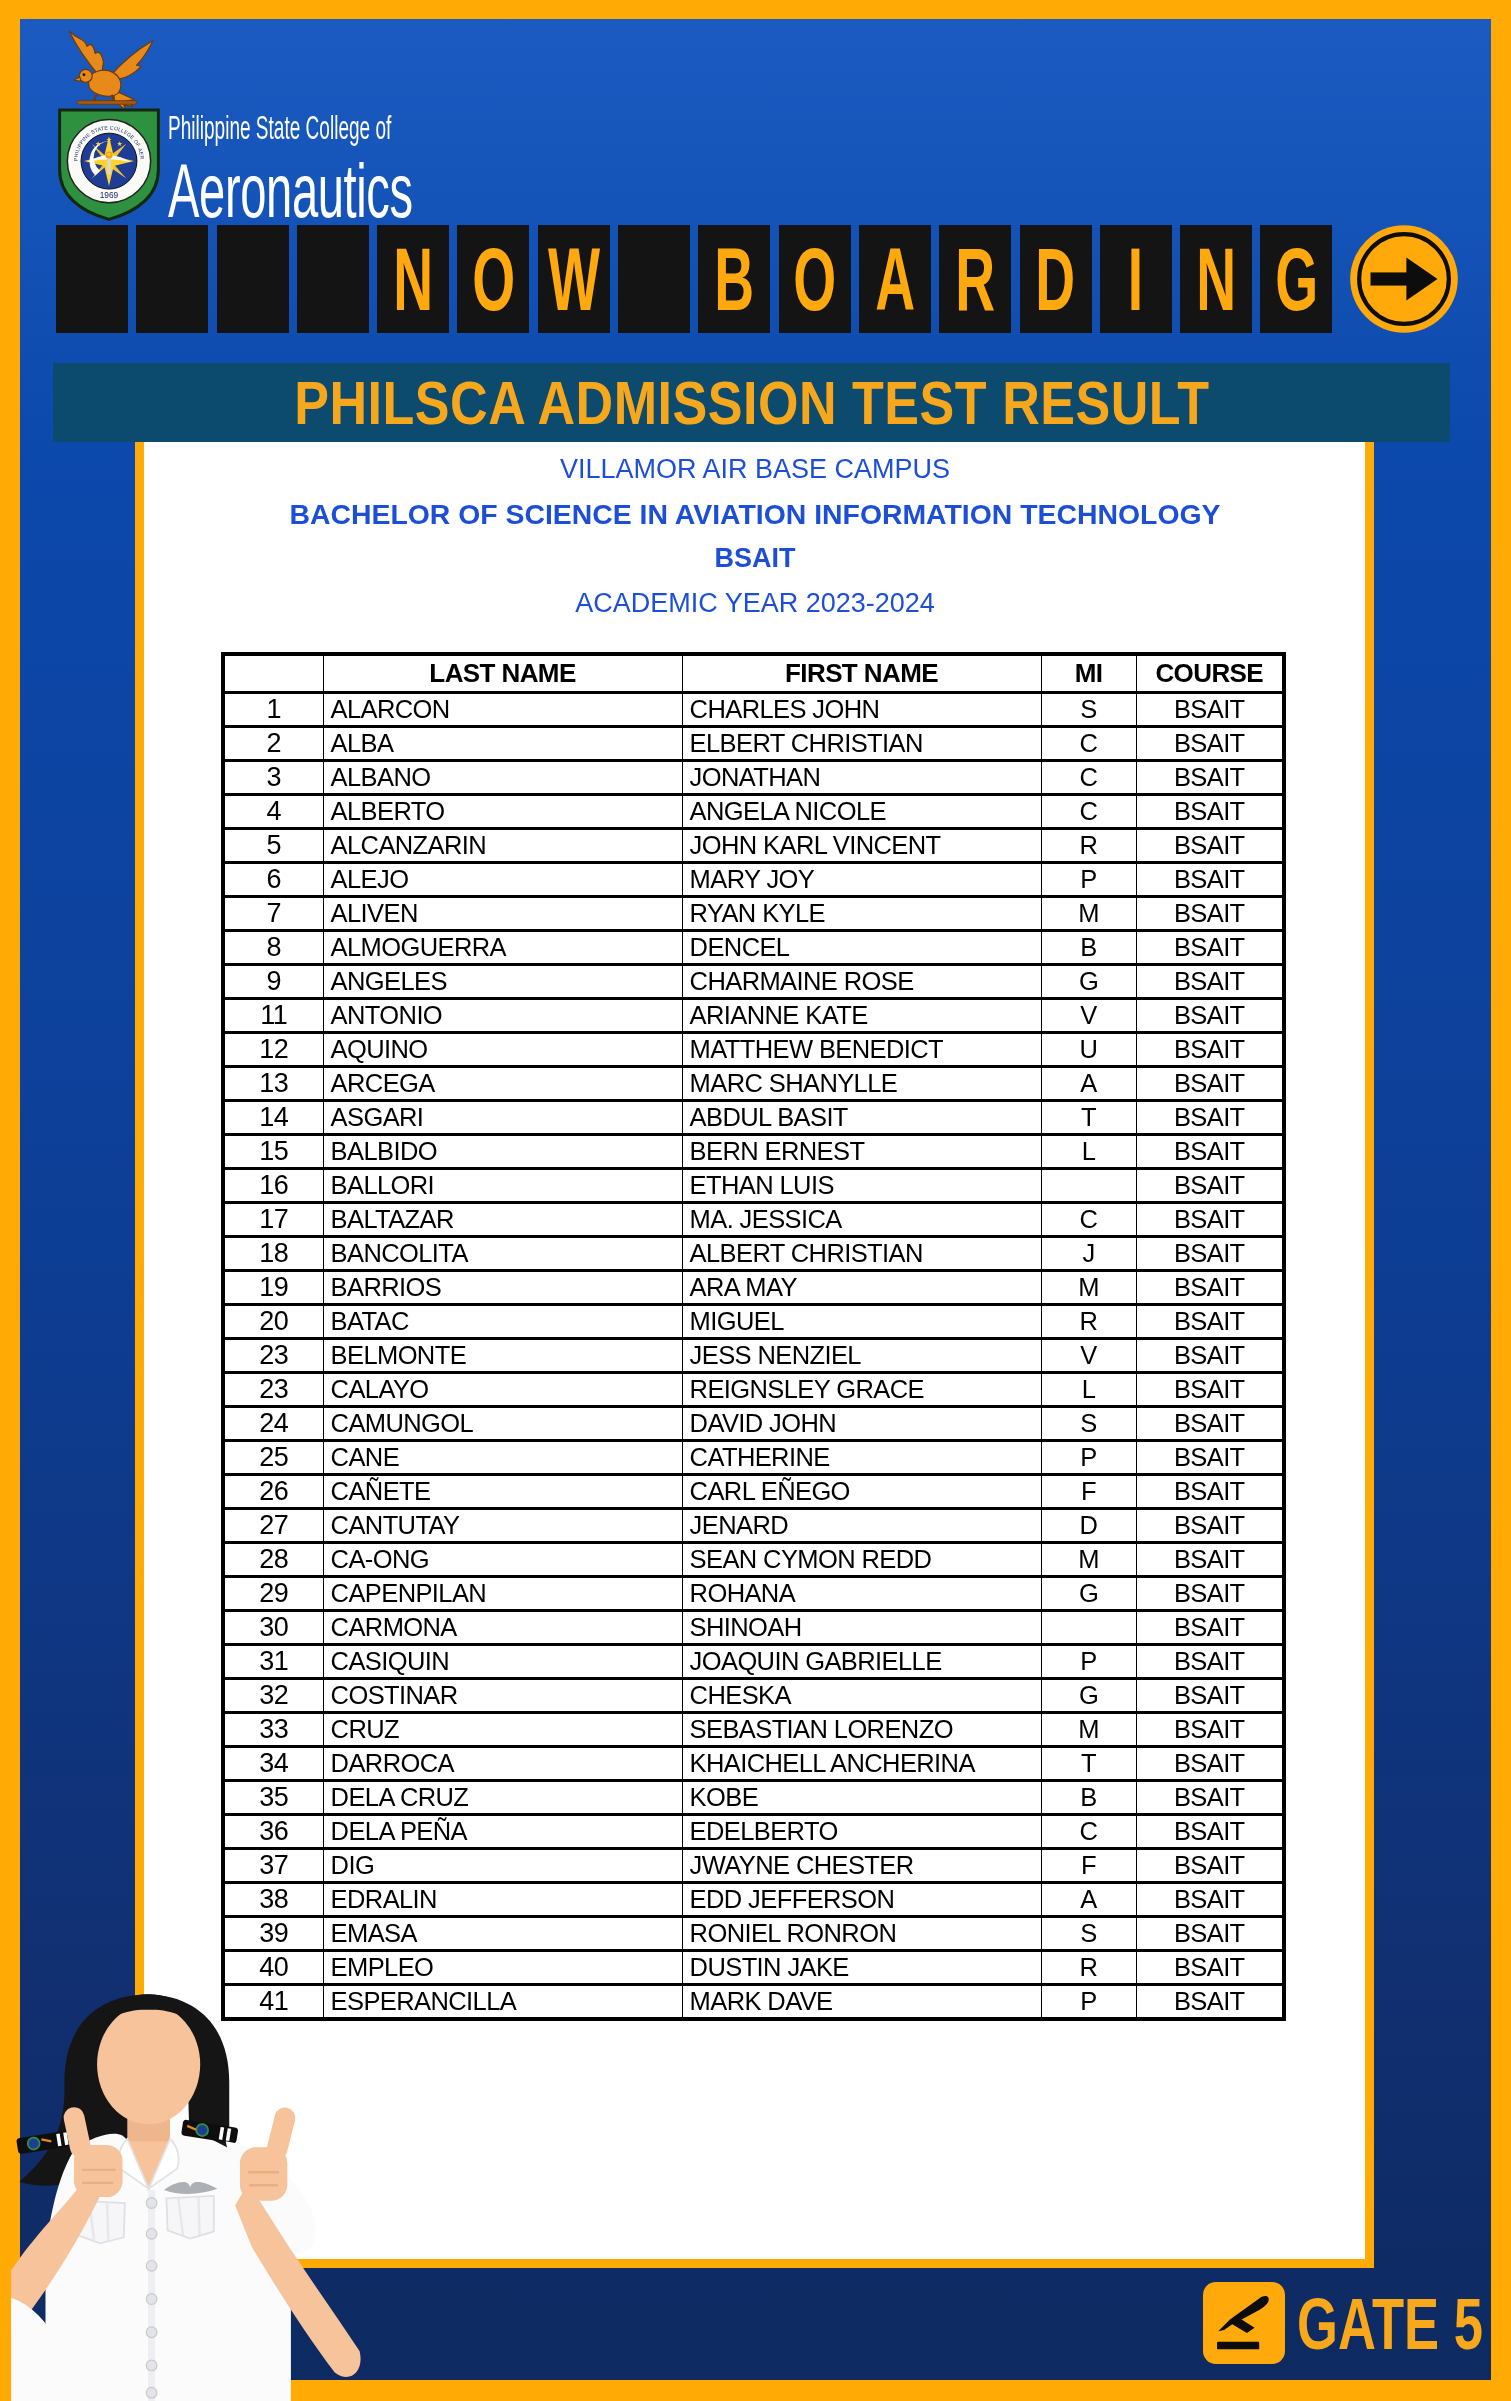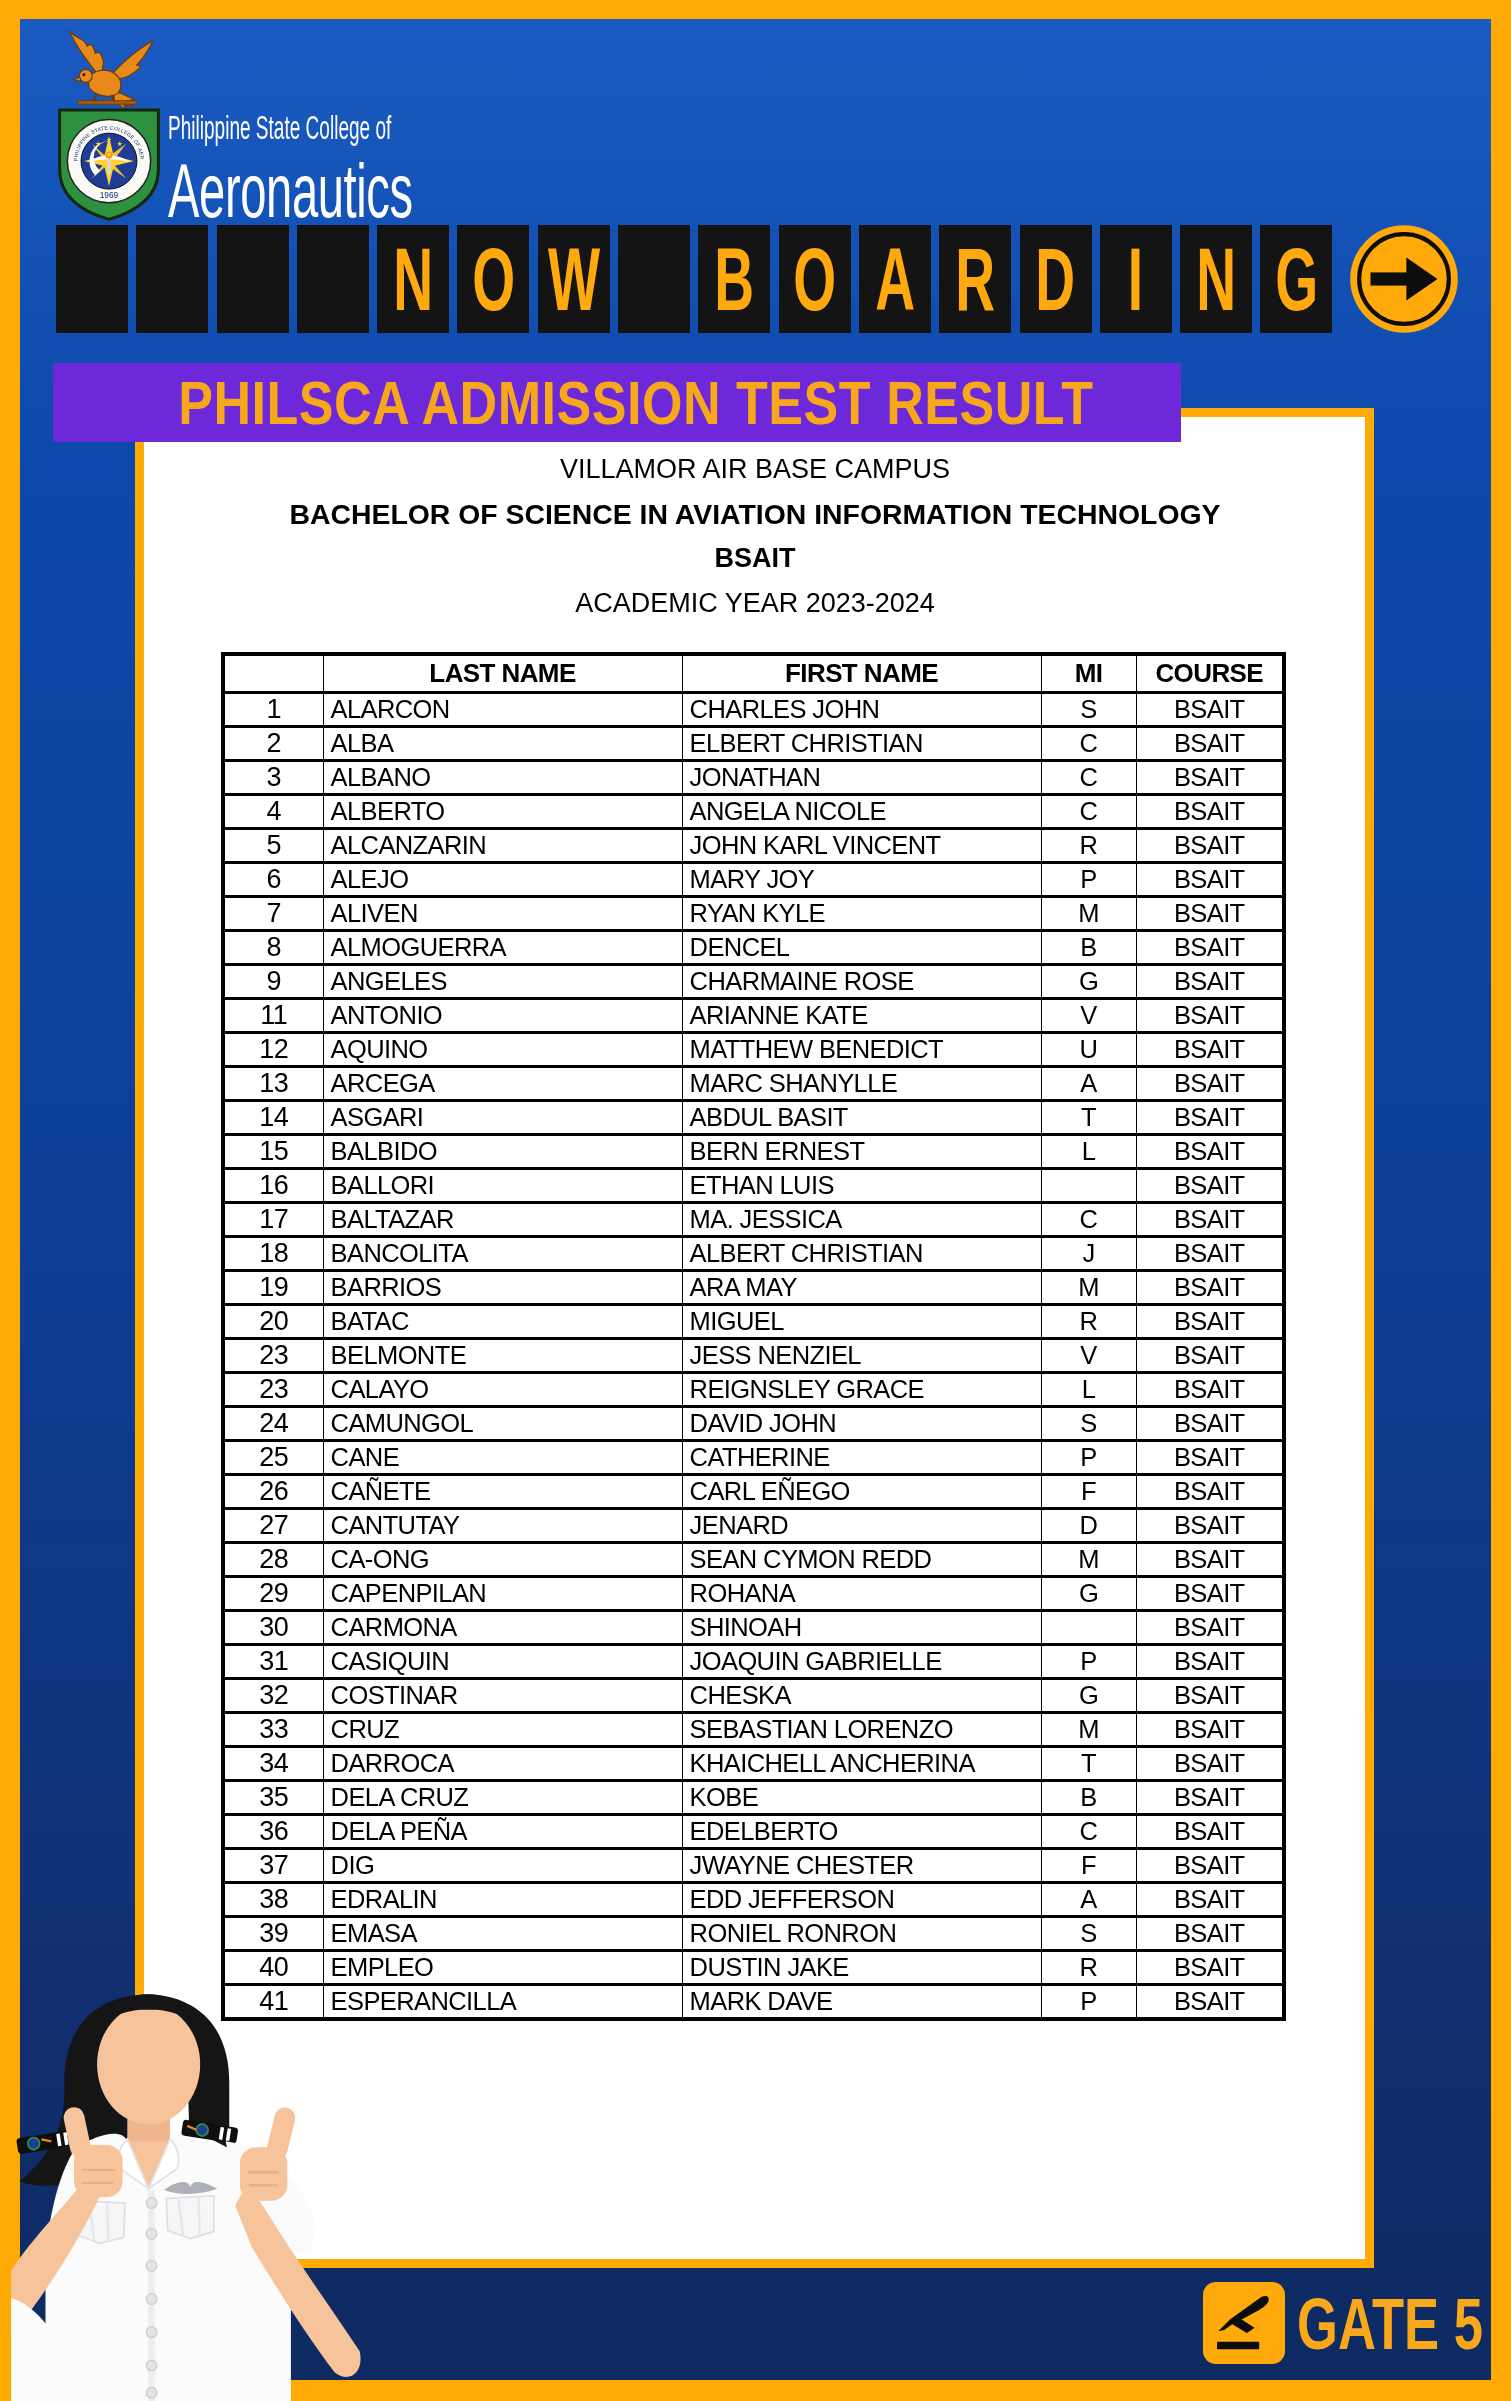--- a/index.html
+++ b/index.html
@@ -19,28 +19,28 @@
   .brand-line1{font-size:34px;font-weight:400;white-space:nowrap;
     transform:scaleX(.56);transform-origin:left center}
   .brand-line2{font-size:76px;font-weight:500;letter-spacing:-0.6px;white-space:nowrap;
     transform:scaleX(.62);transform-origin:left center;margin-top:0px}
   
   .flap{position:absolute;left:56px;top:225px;display:flex;gap:8.3px;z-index:2}
   .tile{width:72px;height:108px;background:#141414;display:flex;align-items:center;justify-content:center}
   .tile span{font-size:89px;font-weight:700;color:#FFA90F;transform:scaleX(.62);line-height:1}
   .arrow-badge{position:absolute;left:1349px;top:224px;z-index:2}
   
-  .banner{position:absolute;left:53px;top:363px;width:1128px;height:79px;background:#6d28d9;
-    display:flex;align-items:center;justify-content:flex-end;z-index:3}
+  .banner{position:absolute;left:53px;top:363px;width:1397px;height:79px;background:#0c4a6e;
+    display:flex;align-items:center;justify-content:center;z-index:3}
   .banner span{font-size:62px;font-weight:700;color:#F7A71B;white-space:nowrap;
     transform:scaleX(.84);letter-spacing:0.6px}
   
   .panel{position:absolute;left:135px;top:408px;width:1239px;height:1860px;box-sizing:border-box;
     border:9.5px solid #FFAA05;background:#FFFFFF;z-index:1}
-  .ph-line{position:absolute;left:145px;width:1220px;text-align:center;z-index:2;color:#000000;white-space:nowrap}
+  .ph-line{position:absolute;left:145px;width:1220px;text-align:center;z-index:2;color:#1d4ed8;white-space:nowrap}
   .campus{top:454px;font-size:27px}
   .program{top:498px;font-size:28.4px;font-weight:700}
   .code{top:543px;font-size:27px;font-weight:700}
   .year{top:588px;font-size:27px}
   
   .tablewrap{position:absolute;left:221px;top:652px;width:958px;z-index:2}
   table{border-collapse:collapse;width:100%;table-layout:fixed;background:#fff;border:4.1px solid #000}
   th,td{border:1.8px solid #000;border-top-width:3px;border-bottom-width:3px;
     overflow:hidden;white-space:nowrap;vertical-align:middle}
   thead tr{height:38px}

